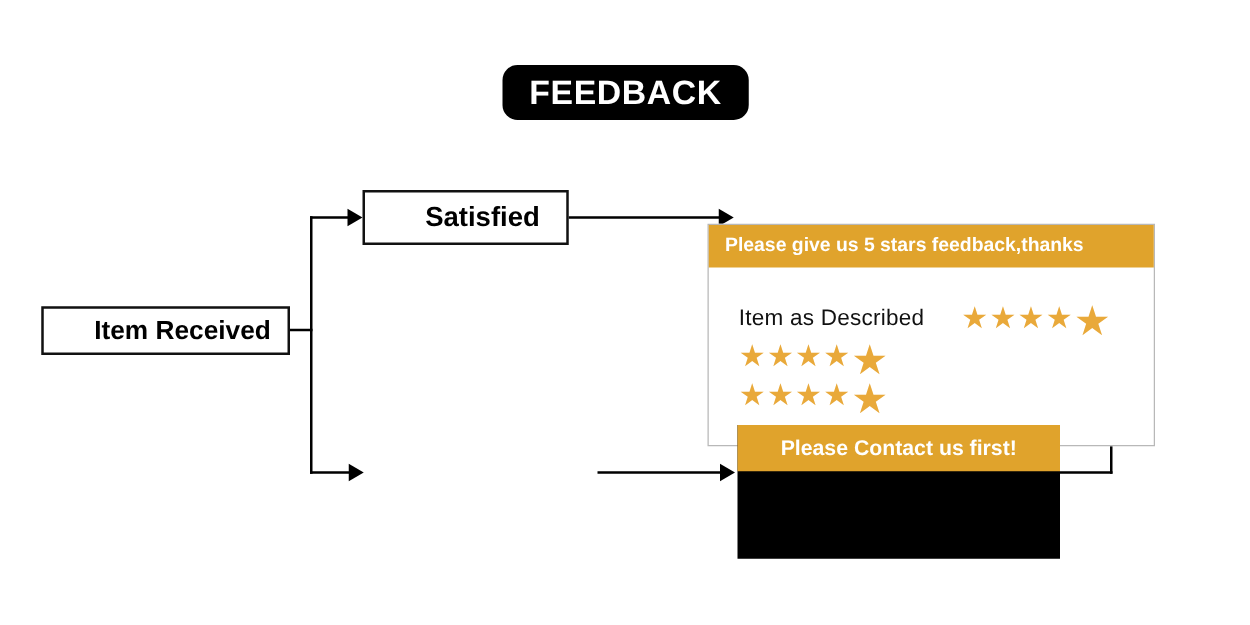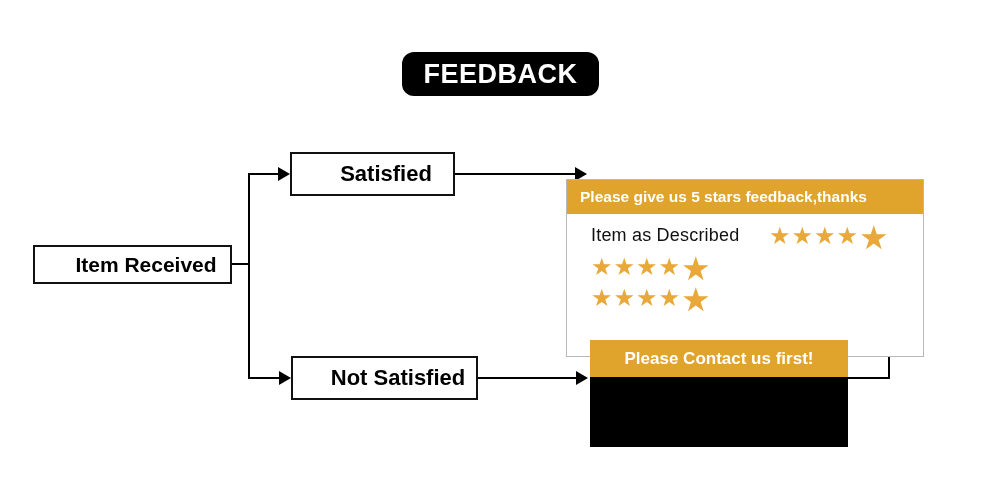--- a/index.html
+++ b/index.html
@@ -114,21 +114,21 @@
     background: #e0a32c;
     color: #ffffff;
     display: flex;
     align-items: center;
     padding-left: 13px;
     font-weight: bold;
     font-size: 15.5px;
     box-sizing: border-box;
   }
   .stars-body {
-    padding: 6px 0 0 0;
+    padding: 25px 0 0 0;
   }
   .rating-row {
     display: flex;
     align-items: center;
     height: 31px;
     padding-left: 24px;
   }
   .rating-label {
     width: 178px;
     font-size: 18px;
@@ -186,23 +186,20 @@
   <div class="title-box">FEEDBACK</div>
 
   <div class="flow-box box-item-received">
     <span>Item Received</span>
   </div>
 
   <div class="flow-box box-satisfied">
     <span>Satisfied</span>
   </div>
 
-  <div class="flow-box box-not-satisfied">
-    <span>Not Satisfied</span>
-  </div>
 
   <div class="line hline" style="left:232px; top:263px; width:18px;"></div>
   <div class="line vline" style="left:248px; top:173px; height:206px;"></div>
 
   <div class="line hline" style="left:248px; top:173px; width:34px;"></div>
   <div class="arrow-right" style="left:278px; top:167px;"></div>
 
   <div class="line hline" style="left:248px; top:377px; width:35px;"></div>
   <div class="arrow-right" style="left:279px; top:371px;"></div>
 

